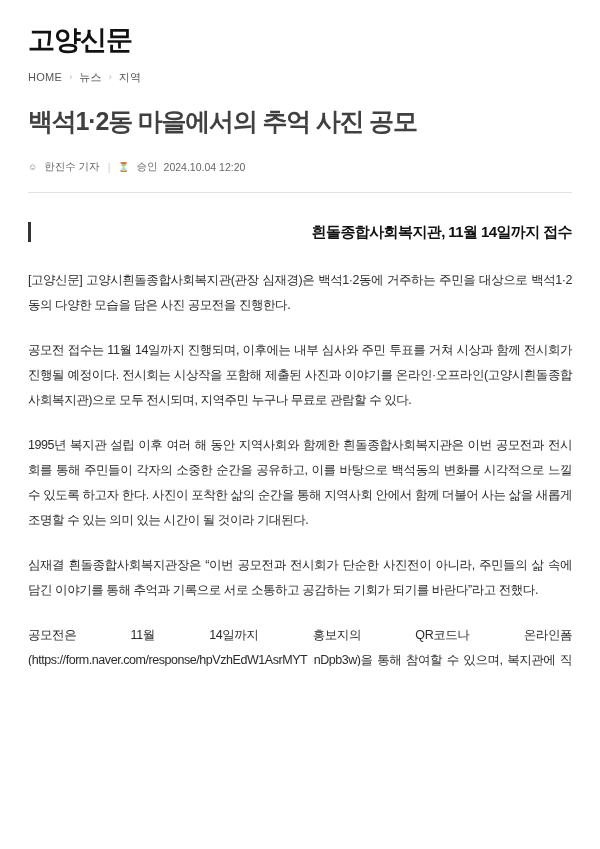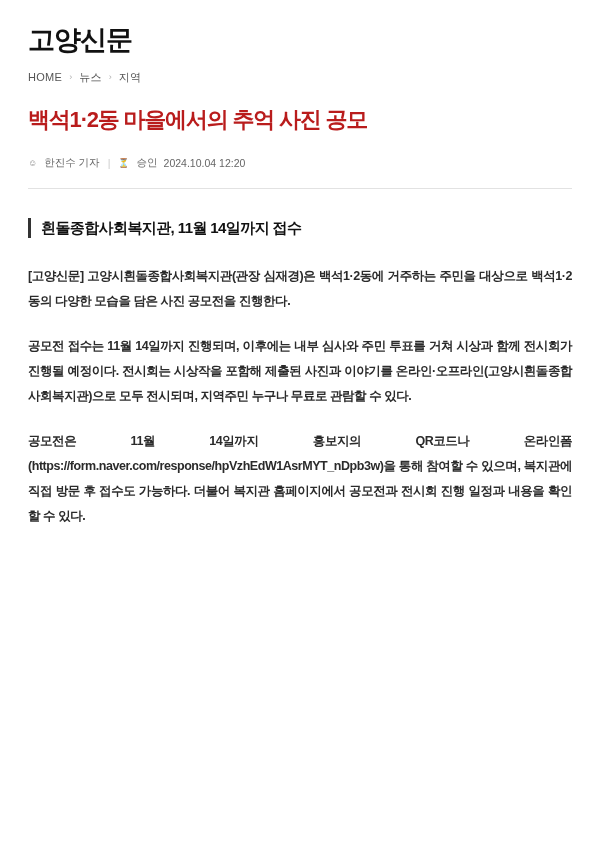--- a/index.html
+++ b/index.html
@@ -45,24 +45,24 @@
   .breadcrumb .crumb {
     letter-spacing: 0.3px;
   }
   .breadcrumb .sep {
     color: #b0b0b0;
     font-size: 9px;
   }
 
   
   .article-title {
-    font-size: 22px;
+    font-size: 25px;
     font-weight: bold;
     letter-spacing: -1.2px;
-    color: #b91c1c;
+    color: #404040;
     line-height: 1.35;
     margin: 4px 0 22px 0;
   }
 
   
   .byline {
     display: flex;
     align-items: center;
     font-size: 10.5px;
     color: #666666;
@@ -84,20 +84,21 @@
     border-top: 1px solid #e2e2e2;
     margin: 0 0 28px 0;
   }
 
   
   .subhead-wrap {
     display: flex;
     align-items: flex-start;
     gap: 10px;
     margin-bottom: 26px;
+    justify-content: space-between;
   }
   .subhead-bar {
     width: 3px;
     align-self: stretch;
     background: #333333;
     min-height: 19px;
     margin-top: 1px;
   }
   .subhead {
     font-size: 15px;
@@ -108,21 +109,20 @@
   }
 
   
   .body p {
     font-size: 12.5px;
     line-height: 2.0;
     color: #2b2b2b;
     letter-spacing: -0.45px;
     margin: 0 0 20px 0;
     text-align: justify;
-    font-weight: bold;
   }
   .body p:last-child {
     margin-bottom: 10px;
   }
 </style>
 </head>
 <body>
 
 <div class="page">
 
@@ -150,16 +150,18 @@
   <hr class="hr">
 
   <div class="subhead-wrap">
     <div class="subhead-bar"></div>
     <div class="subhead">흰돌종합사회복지관, 11월 14일까지 접수</div>
   </div>
 
   <div class="body">
     <p>[고양신문] 고양시흰돌종합사회복지관(관장 심재경)은 백석1·2동에 거주하는 주민을 대상으로 백석1·2동의 다양한 모습을 담은 사진 공모전을 진행한다.</p>
     <p>공모전 접수는 11월 14일까지 진행되며, 이후에는 내부 심사와 주민 투표를 거쳐 시상과 함께 전시회가 진행될 예정이다. 전시회는 시상작을 포함해 제출된 사진과 이야기를 온라인·오프라인(고양시흰돌종합사회복지관)으로 모두 전시되며, 지역주민 누구나 무료로 관람할 수 있다.</p>
+    <p>1995년 복지관 설립 이후 여러 해 동안 지역사회와 함께한 흰돌종합사회복지관은 이번 공모전과 전시회를 통해 주민들이 각자의 소중한 순간을 공유하고, 이를 바탕으로 백석동의 변화를 시각적으로 느낄 수 있도록 하고자 한다. 사진이 포착한 삶의 순간을 통해 지역사회 안에서 함께 더불어 사는 삶을 새롭게 조명할 수 있는 의미 있는 시간이 될 것이라 기대된다.</p>
+    <p>심재결 흰돌종합사회복지관장은 “이번 공모전과 전시회가 단순한 사진전이 아니라, 주민들의 삶 속에 담긴 이야기를 통해 추억과 기록으로 서로 소통하고 공감하는 기회가 되기를 바란다”라고 전했다.</p>
     <p> 공모전은 11월 14일까지 홍보지의 QR코드나 온라인폼(https://form.naver.com/response/hpVzhEdW1AsrMYT_nDpb3w)을 통해 참여할 수 있으며, 복지관에 직접 방문 후 접수도 가능하다. 더불어 복지관 홈페이지에서 공모전과 전시회 진행 일정과 내용을 확인할 수 있다.</p>
   </div>
 
 </div>
 
 </body></html>

